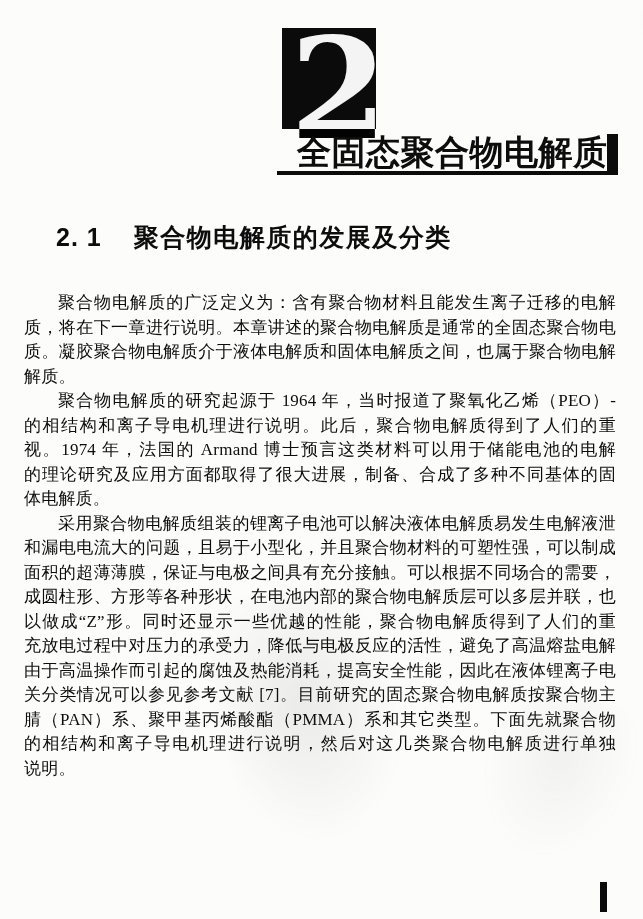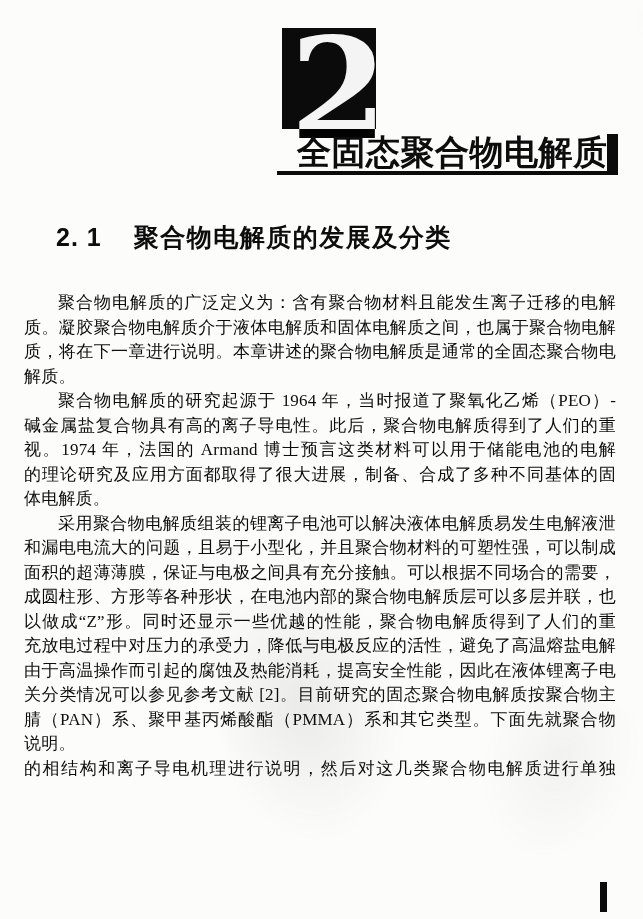--- a/index.html
+++ b/index.html
@@ -78,44 +78,44 @@
 
   <div class="section-heading"><span class="section-number">2. 1</span><span class="section-title">聚合物电解质的发展及分类</span></div>
 
   <div class="smudge smudge-1"></div>
   <div class="smudge smudge-2"></div>
   <div class="smudge smudge-3"></div>
 
   <div class="body-text">
       <div class="para">
         <div class="line first">聚合物电解质的广泛定义为：含有聚合物材料且能发生离子迁移的电解</div>
+        <div class="line">质，将在下一章进行说明。本章讲述的聚合物电解质是通常的全固态聚合物电</div>
         <div class="line">质。凝胶聚合物电解质介于液体电解质和固体电解质之间，也属于聚合物电解</div>
-        <div class="line">质，将在下一章进行说明。本章讲述的聚合物电解质是通常的全固态聚合物电</div>
         <div class="line last">解质。</div>
       </div>
       <div class="para">
         <div class="line first">聚合物电解质的研究起源于 1964 年，当时报道了聚氧化乙烯（PEO）-</div>
-        <div class="line">碱金属盐复合物具有高的离子导电性。此后，聚合物电解质得到了人们的重</div>
+        <div class="line">的相结构和离子导电机理进行说明。此后，聚合物电解质得到了人们的重</div>
         <div class="line">视。1974 年，法国的 Armand 博士预言这类材料可以用于储能电池的电解</div>
         <div class="line">的理论研究及应用方面都取得了很大进展，制备、合成了多种不同基体的固</div>
         <div class="line last">体电解质。</div>
       </div>
       <div class="para">
         <div class="line first">采用聚合物电解质组装的锂离子电池可以解决液体电解质易发生电解液泄漏</div>
         <div class="line">和漏电电流大的问题，且易于小型化，并且聚合物材料的可塑性强，可以制成大</div>
         <div class="line">面积的超薄薄膜，保证与电极之间具有充分接触。可以根据不同场合的需要，做</div>
         <div class="line">成圆柱形、方形等各种形状，在电池内部的聚合物电解质层可以多层并联，也可</div>
         <div class="line">以做成“Z”形。同时还显示一些优越的性能，聚合物电解质得到了人们的重</div>
         <div class="line">充放电过程中对压力的承受力，降低与电极反应的活性，避免了高温熔盐电解质</div>
         <div class="line">由于高温操作而引起的腐蚀及热能消耗，提高安全性能，因此在液体锂离子电池</div>
       </div>
       <div class="para">
-        <div class="line">关分类情况可以参见参考文献 [2]。目前研究的固态聚合物电解质按聚合物主</div>
+        <div class="line">关分类情况可以参见参考文献 [7]。目前研究的固态聚合物电解质按聚合物主</div>
         <div class="line">腈（PAN）系、聚甲基丙烯酸酯（PMMA）系和其它类型。下面先就聚合物</div>
+        <div class="line">的相结构和离子导电机理进行说明，然后对这几类聚合物电解质进行单独</div>
         <div class="line last">说明。</div>
-        <div class="line">的相结构和离子导电机理进行说明，然后对这几类聚合物电解质进行单独</div>
       </div>
     </div>
 
   <div class="page-number-bar"></div>
   <div class="page-number">11</div>
 
 </div>
 
 </body></html>

